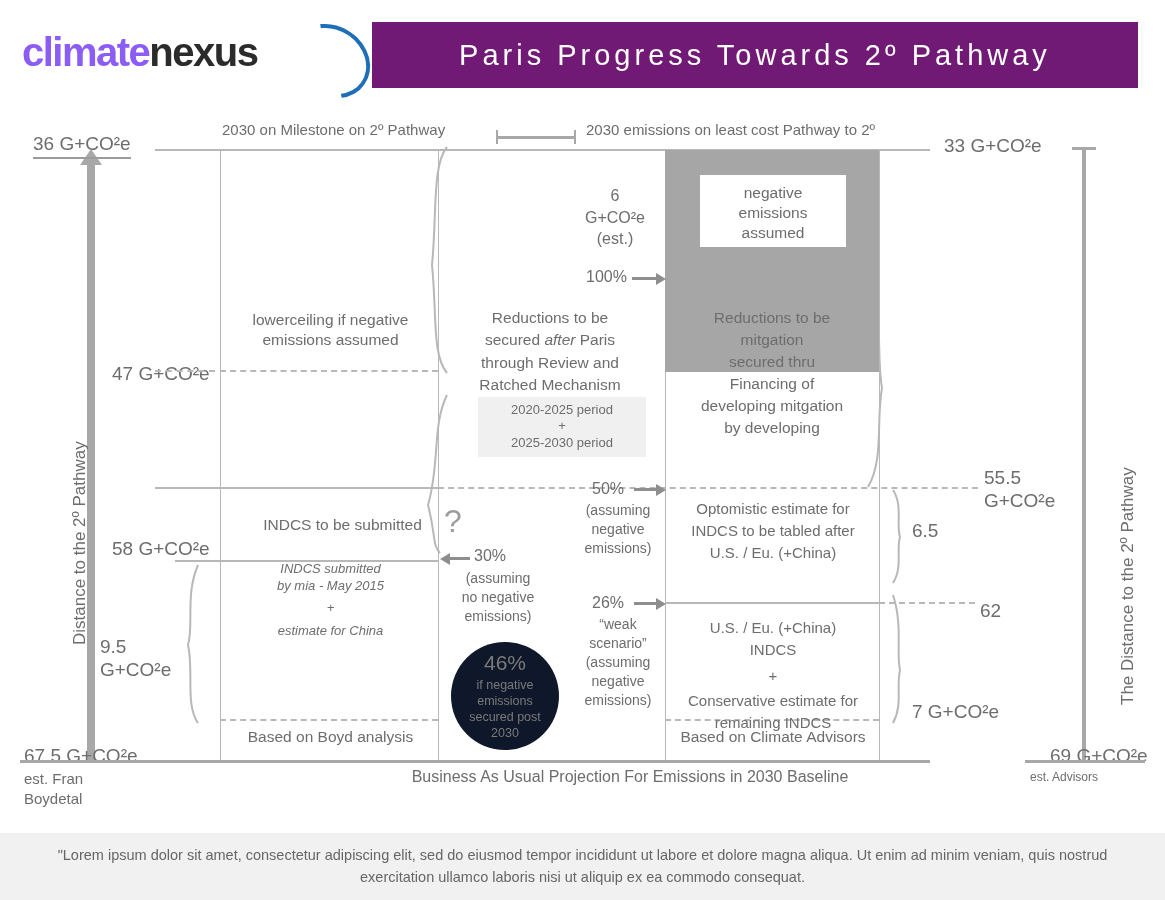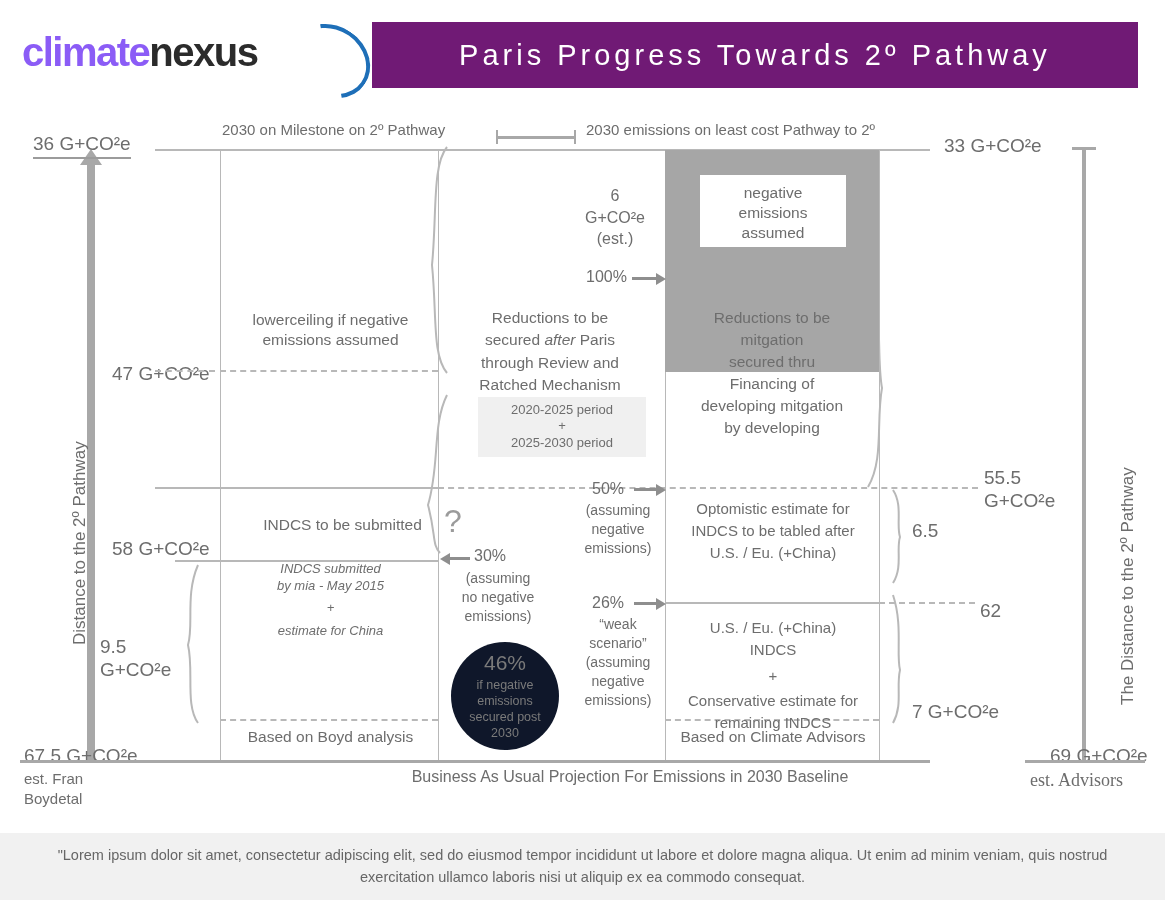--- a/index.html
+++ b/index.html
@@ -142,21 +142,21 @@
   <div class="lbl" style="left:24px;top:665px;font-size:15px;">est. Fran</div>
   <div class="lbl" style="left:24px;top:685px;font-size:15px;">Boydetal</div>
 
   <div class="lbl" style="left:944px;top:30px;font-size:19px;">33 G+CO²e</div>
   <div class="lbl" style="left:984px;top:362px;font-size:19px;">55.5</div>
   <div class="lbl" style="left:984px;top:385px;font-size:19px;">G+CO²e</div>
   <div class="lbl" style="left:912px;top:415px;font-size:19px;text-align:right;">6.5</div>
   <div class="lbl" style="left:980px;top:495px;font-size:19px;">62</div>
   <div class="lbl" style="left:912px;top:560px;font-size:19px;margin-top:36px;">7 G+CO²e</div>
   <div class="lbl" style="left:1030px;top:640px;font-size:19px;margin-left:20px;">69 G+CO²e</div>
-  <div class="lbl" style="left:1030px;top:665px;font-size:18px;font-family:Liberation Serif, serif;">est. Advisors</div>
+  <div class="lbl" style="left:1030px;top:665px;font-size:12px;">est. Advisors</div>
 
   <div class="dash-h" style="left:220px;top:265px;width:218px;"></div>
   <div class="dash-h" style="left:155px;top:265px;width:60px;"></div>
 
   <div class="solid-h" style="left:155px;top:382px;width:283px;"></div>
 
   <div class="dash-h" style="left:438px;top:382px;width:540px;"></div>
 
   <div class="solid-h" style="left:665px;top:497px;width:214px;"></div>
   <div class="dash-h" style="left:879px;top:497px;width:96px;"></div>

